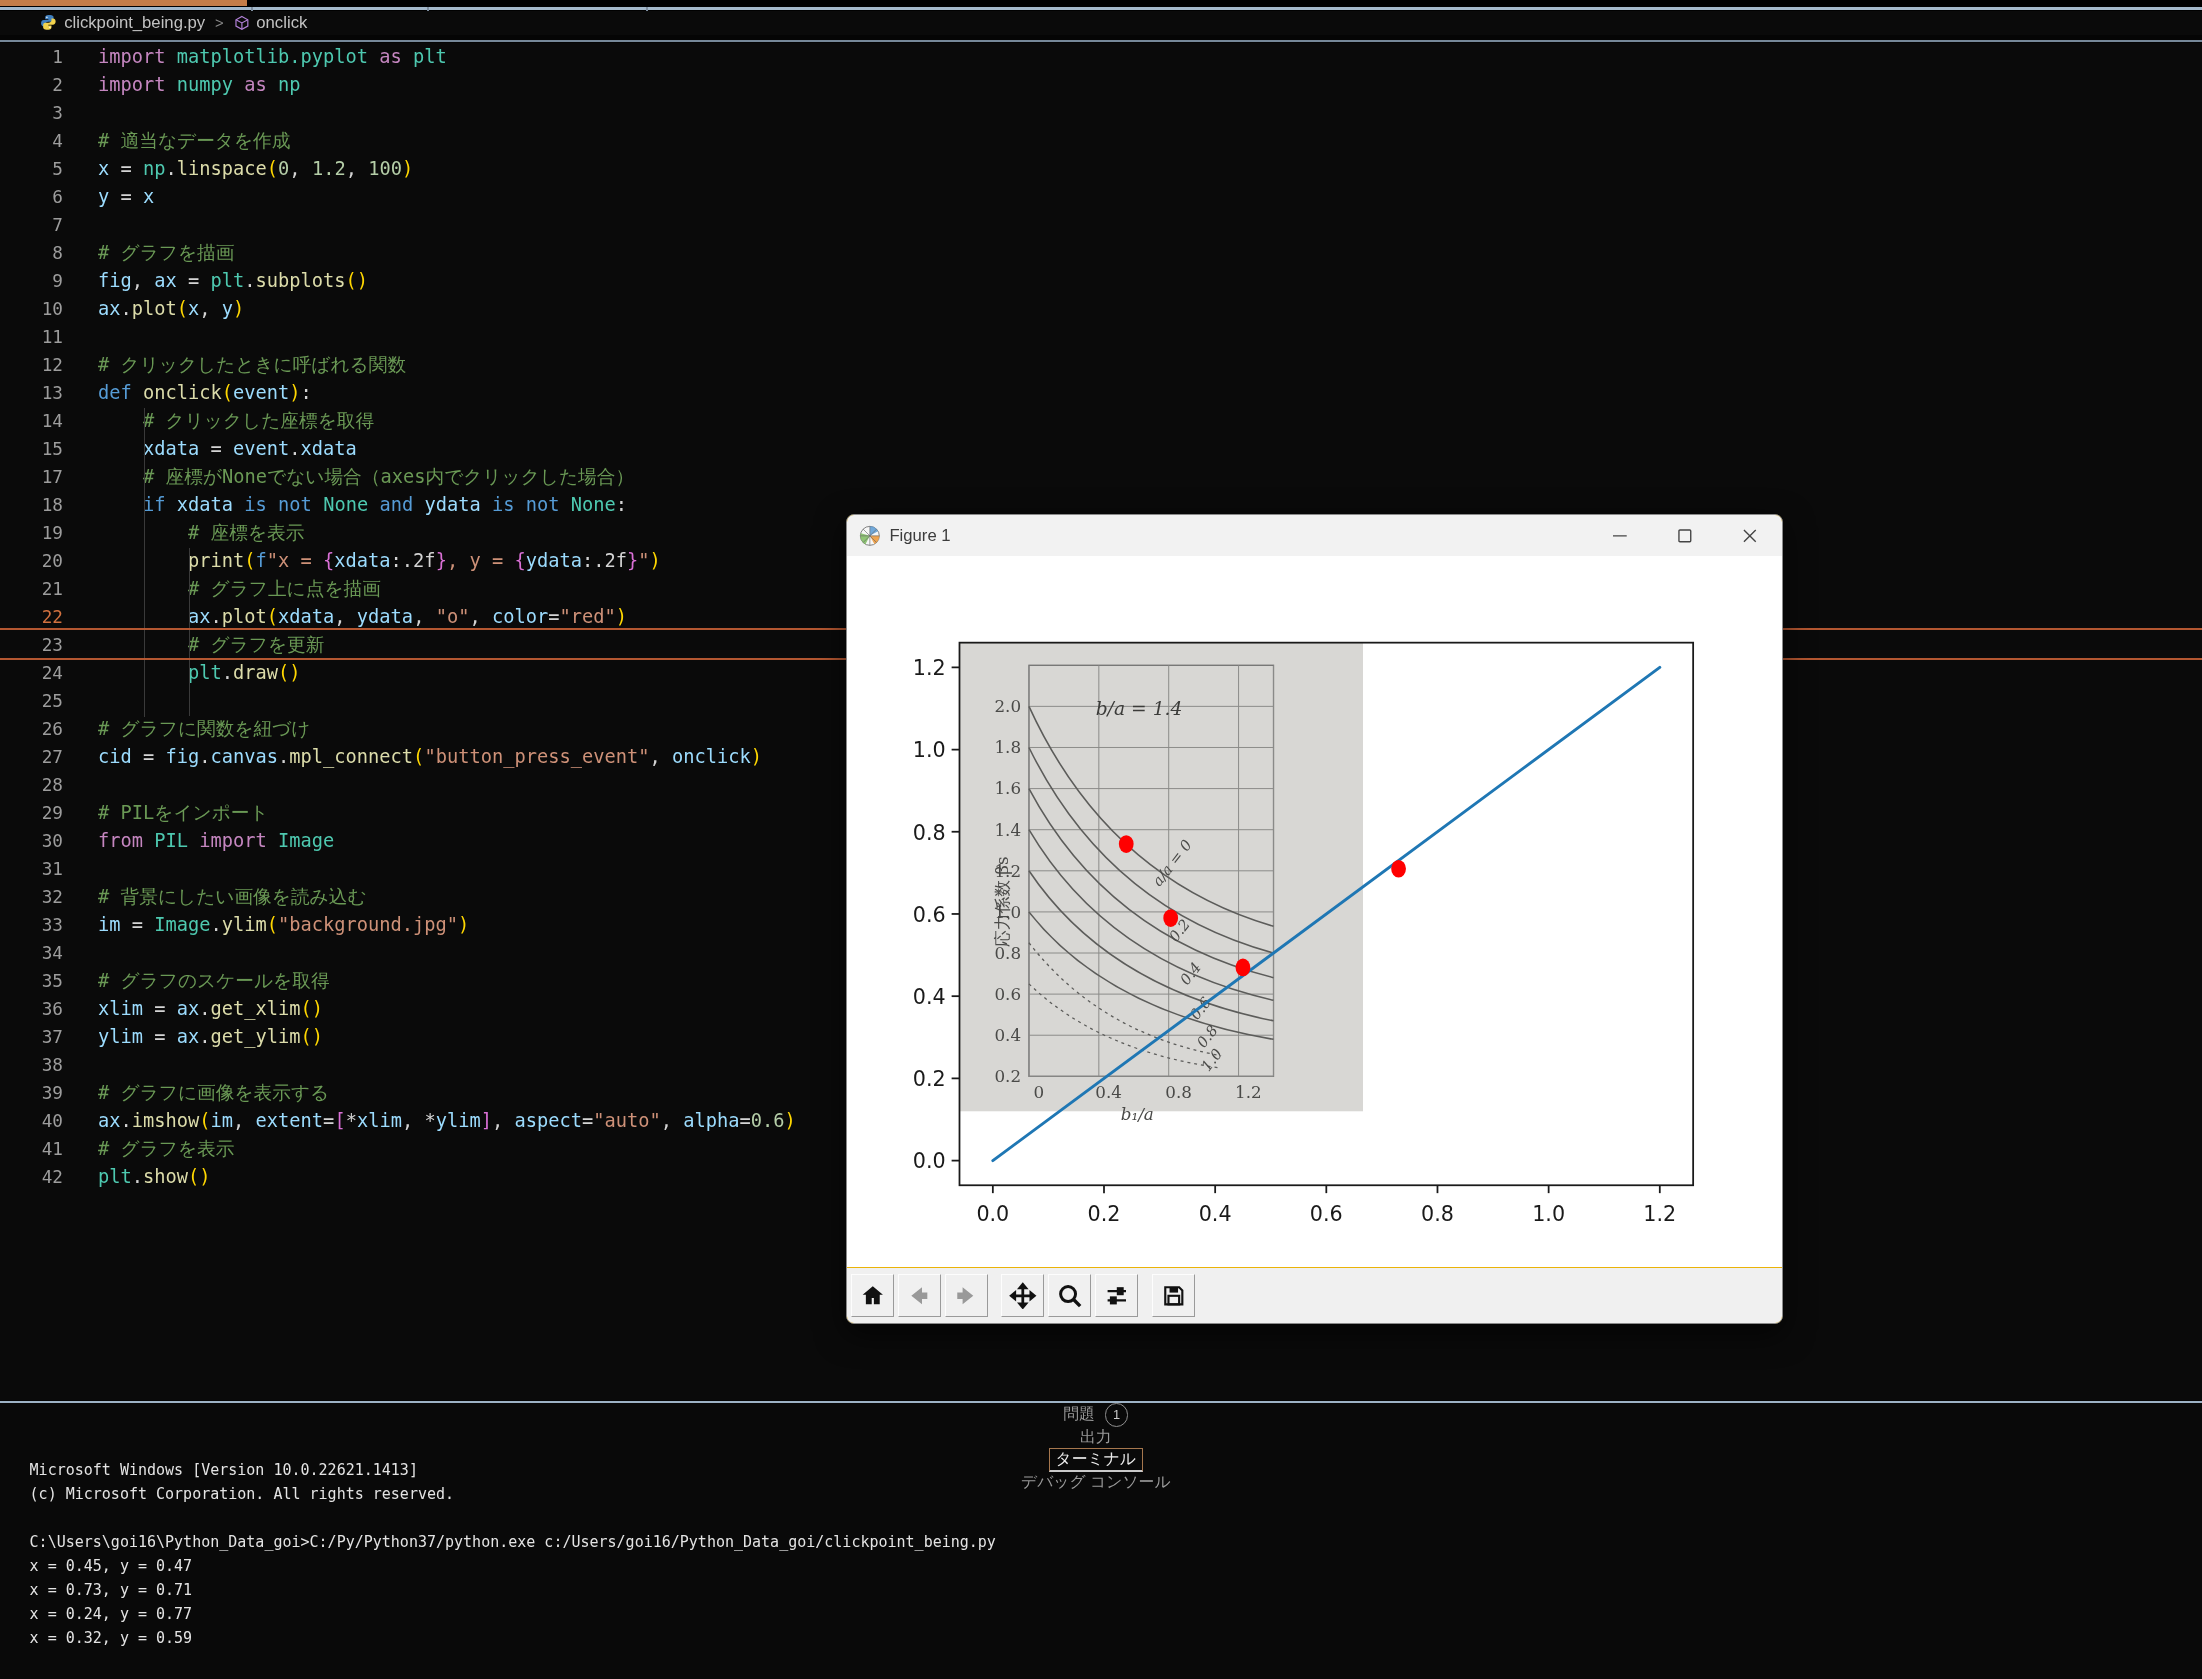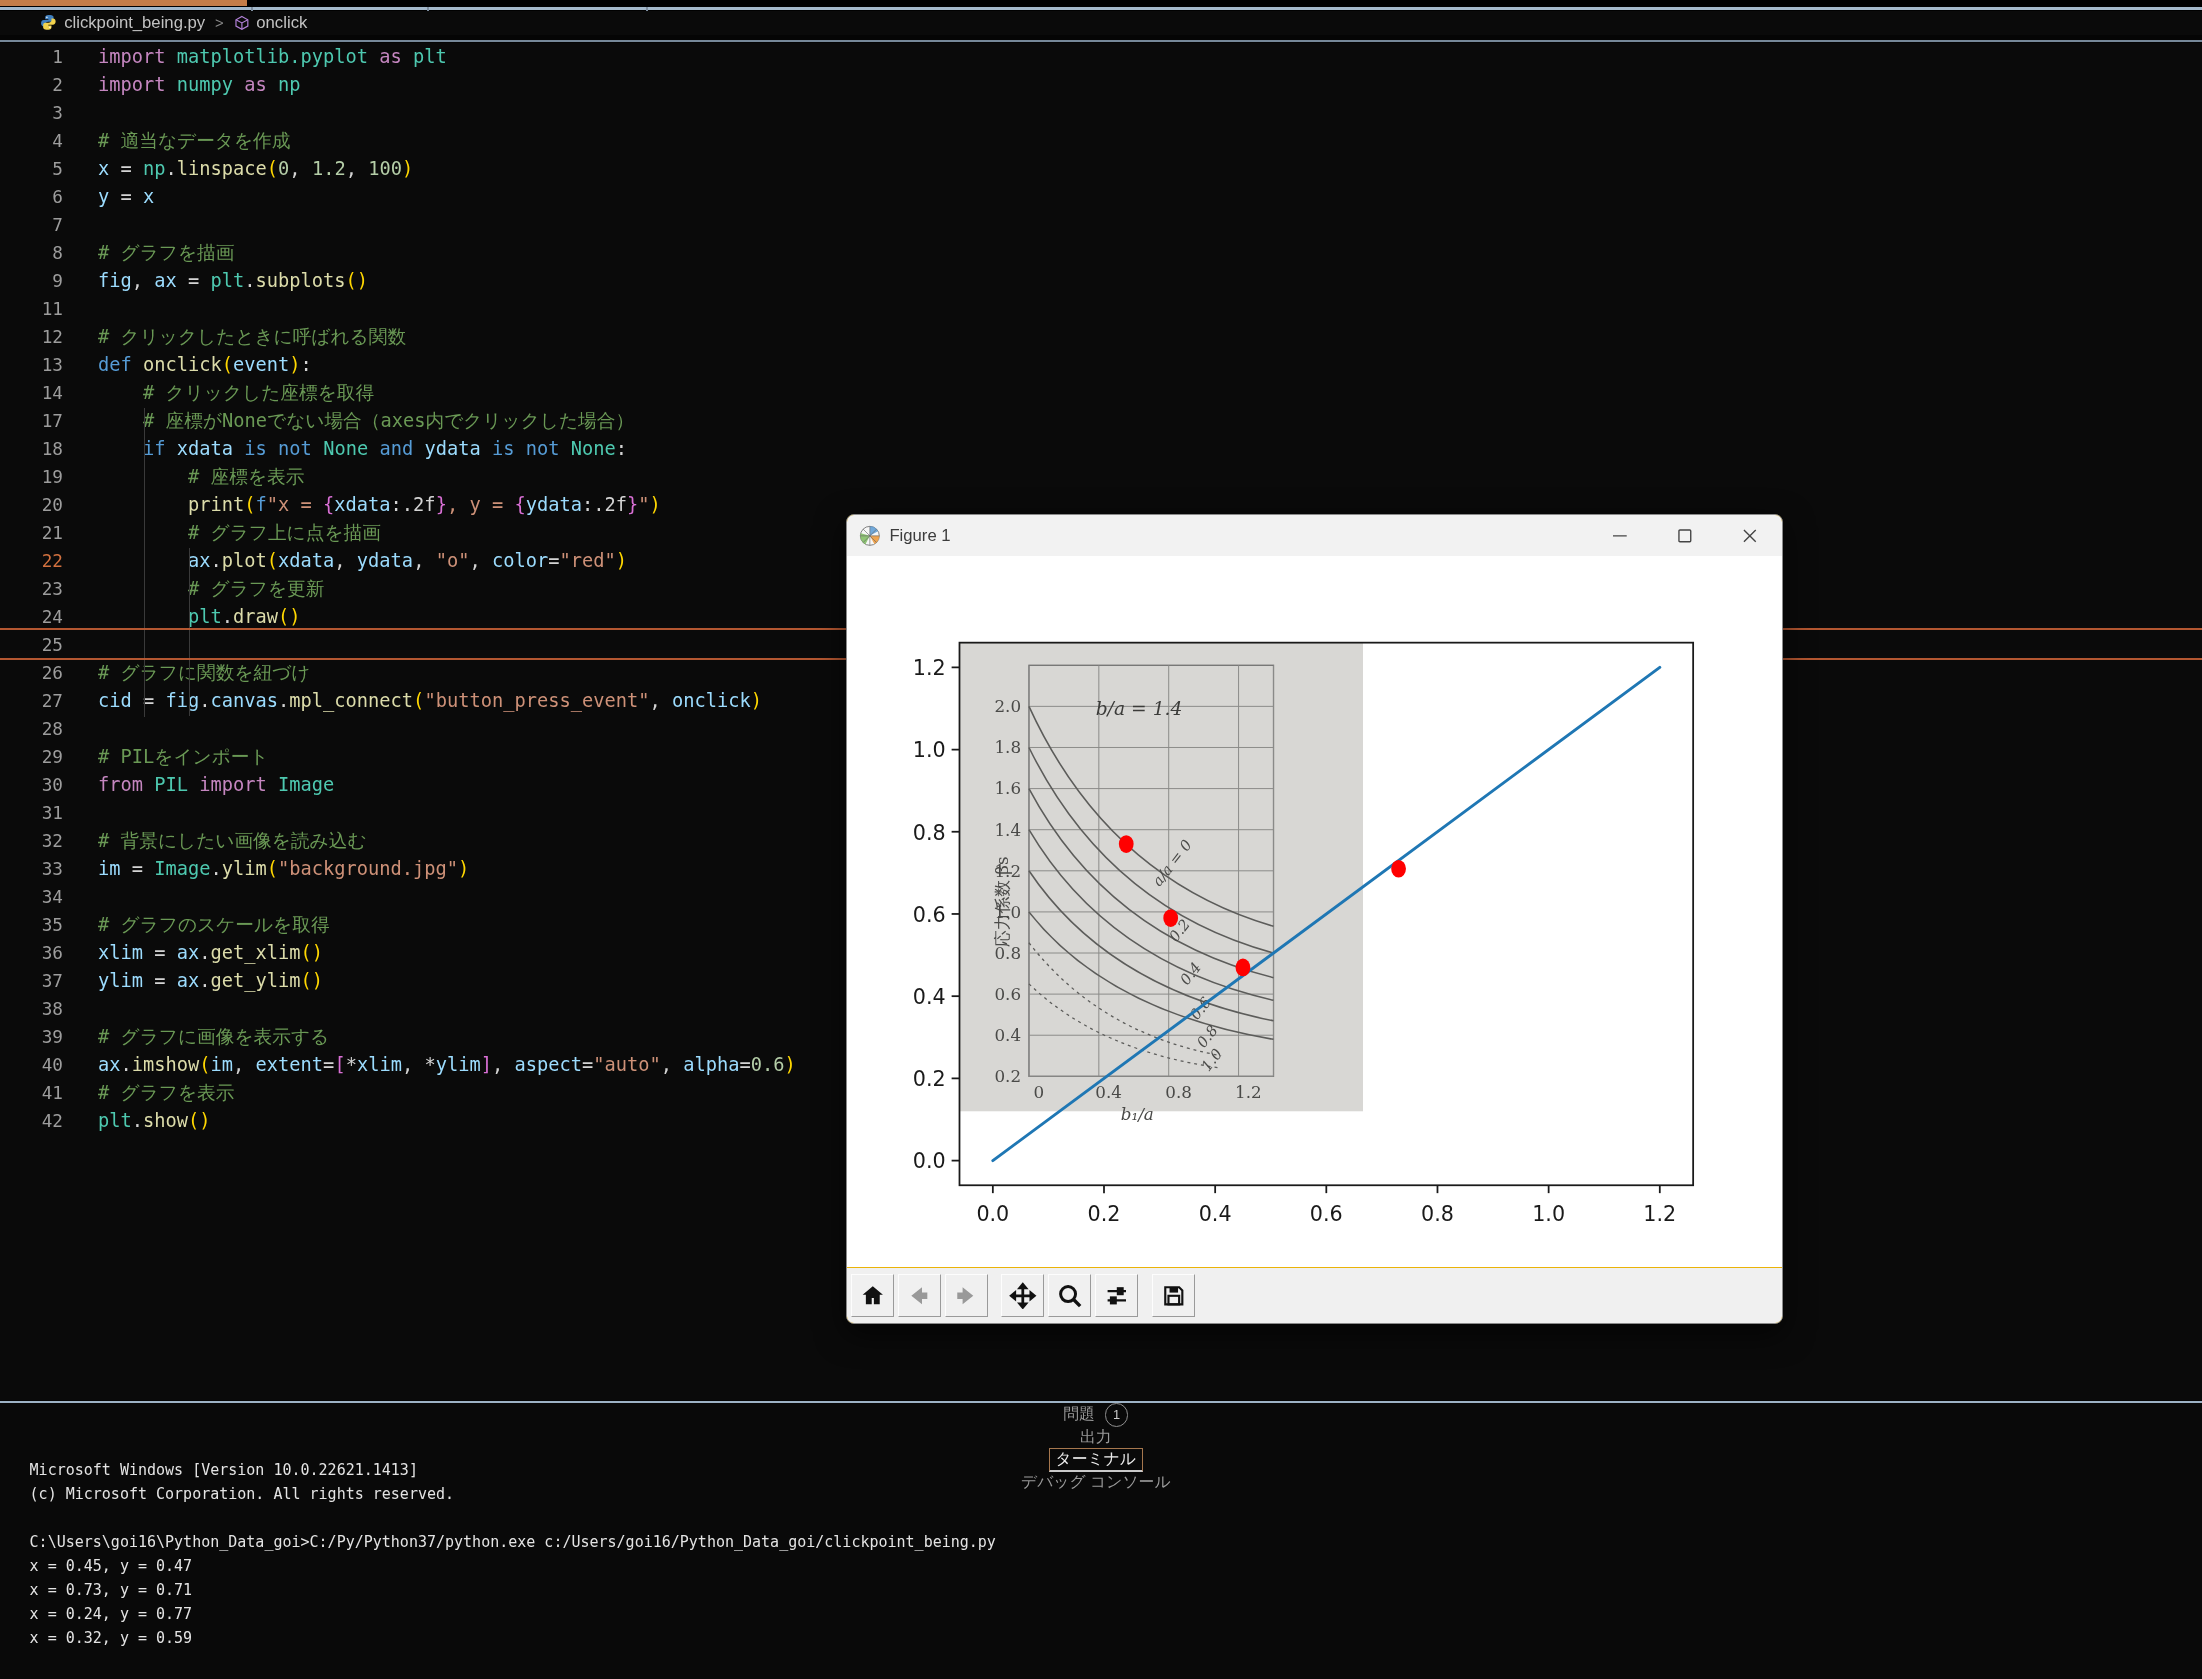--- a/index.html
+++ b/index.html
@@ -98,24 +98,26 @@
 <div id="editor">
     <div class="code-line"><span class="ln">1</span><span class="lt"><span class="tk-k">import</span><span class="tk-p"> </span><span class="tk-t">matplotlib.pyplot</span><span class="tk-p"> </span><span class="tk-k">as</span><span class="tk-p"> </span><span class="tk-t">plt</span></span></div>
     <div class="code-line"><span class="ln">2</span><span class="lt"><span class="tk-k">import</span><span class="tk-p"> </span><span class="tk-t">numpy</span><span class="tk-p"> </span><span class="tk-k">as</span><span class="tk-p"> </span><span class="tk-t">np</span></span></div>
     <div class="code-line"><span class="ln">3</span><span class="lt"></span></div>
     <div class="code-line"><span class="ln">4</span><span class="lt"><span class="tk-c"># 適当なデータを作成</span></span></div>
     <div class="code-line"><span class="ln">5</span><span class="lt"><span class="tk-v">x</span><span class="tk-p"> = </span><span class="tk-t">np</span><span class="tk-p">.</span><span class="tk-f">linspace</span><span class="tk-g">(</span><span class="tk-n">0</span><span class="tk-p">, </span><span class="tk-n">1.2</span><span class="tk-p">, </span><span class="tk-n">100</span><span class="tk-g">)</span></span></div>
     <div class="code-line"><span class="ln">6</span><span class="lt"><span class="tk-v">y</span><span class="tk-p"> = </span><span class="tk-v">x</span></span></div>
     <div class="code-line"><span class="ln">7</span><span class="lt"></span></div>
     <div class="code-line"><span class="ln">8</span><span class="lt"><span class="tk-c"># グラフを描画</span></span></div>
     <div class="code-line"><span class="ln">9</span><span class="lt"><span class="tk-v">fig</span><span class="tk-p">, </span><span class="tk-v">ax</span><span class="tk-p"> = </span><span class="tk-t">plt</span><span class="tk-p">.</span><span class="tk-f">subplots</span><span class="tk-g">()</span></span></div>
+    <div class="code-line"><span class="ln">10</span><span class="lt"><span class="tk-v">ax</span><span class="tk-p">.</span><span class="tk-f">plot</span><span class="tk-g">(</span><span class="tk-v">x</span><span class="tk-p">, </span><span class="tk-v">y</span><span class="tk-g">)</span></span></div>
     <div class="code-line"><span class="ln">11</span><span class="lt"></span></div>
     <div class="code-line"><span class="ln">12</span><span class="lt"><span class="tk-c"># クリックしたときに呼ばれる関数</span></span></div>
     <div class="code-line"><span class="ln">13</span><span class="lt"><span class="tk-b">def</span><span class="tk-p"> </span><span class="tk-f">onclick</span><span class="tk-g">(</span><span class="tk-v">event</span><span class="tk-g">)</span><span class="tk-p">:</span></span></div>
     <div class="code-line"><span class="ln">14</span><span class="lt"><span class="tk-c">    # クリックした座標を取得</span></span></div>
+    <div class="code-line"><span class="ln">15</span><span class="lt"><span class="tk-p">    </span><span class="tk-v">xdata</span><span class="tk-p"> = </span><span class="tk-v">event</span><span class="tk-p">.</span><span class="tk-v">xdata</span></span></div>
     <div class="code-line"><span class="ln">17</span><span class="lt"><span class="tk-c">    # 座標がNoneでない場合（axes内でクリックした場合）</span></span></div>
     <div class="code-line"><span class="ln">18</span><span class="lt"><span class="tk-p">    </span><span class="tk-b">if</span><span class="tk-p"> </span><span class="tk-v">xdata</span><span class="tk-p"> </span><span class="tk-b">is</span><span class="tk-p"> </span><span class="tk-b">not</span><span class="tk-p"> </span><span class="tk-t">None</span><span class="tk-p"> </span><span class="tk-b">and</span><span class="tk-p"> </span><span class="tk-v">ydata</span><span class="tk-p"> </span><span class="tk-b">is</span><span class="tk-p"> </span><span class="tk-b">not</span><span class="tk-p"> </span><span class="tk-t">None</span><span class="tk-p">:</span></span></div>
     <div class="code-line"><span class="ln">19</span><span class="lt"><span class="tk-c">        # 座標を表示</span></span></div>
     <div class="code-line"><span class="ln">20</span><span class="lt"><span class="tk-p">        </span><span class="tk-f">print</span><span class="tk-g">(</span><span class="tk-b">f</span><span class="tk-s">"x = </span><span class="tk-o">{</span><span class="tk-v">xdata</span><span class="tk-p">:.2f</span><span class="tk-o">}</span><span class="tk-s">, y = </span><span class="tk-o">{</span><span class="tk-v">ydata</span><span class="tk-p">:.2f</span><span class="tk-o">}</span><span class="tk-s">"</span><span class="tk-g">)</span></span></div>
     <div class="code-line"><span class="ln">21</span><span class="lt"><span class="tk-c">        # グラフ上に点を描画</span></span></div>
     <div class="code-line"><span class="ln active">22</span><span class="lt"><span class="tk-p">        </span><span class="tk-v">ax</span><span class="tk-p">.</span><span class="tk-f">plot</span><span class="tk-g">(</span><span class="tk-v">xdata</span><span class="tk-p">, </span><span class="tk-v">ydata</span><span class="tk-p">, </span><span class="tk-s">"o"</span><span class="tk-p">, </span><span class="tk-v">color</span><span class="tk-p">=</span><span class="tk-s">"red"</span><span class="tk-g">)</span></span></div>
     <div class="code-line"><span class="ln">23</span><span class="lt"><span class="tk-c">        # グラフを更新</span></span></div>
     <div class="code-line"><span class="ln">24</span><span class="lt"><span class="tk-p">        </span><span class="tk-t">plt</span><span class="tk-p">.</span><span class="tk-f">draw</span><span class="tk-g">()</span></span></div>
     <div class="code-line"><span class="ln">25</span><span class="lt"></span></div>
     <div class="code-line"><span class="ln">26</span><span class="lt"><span class="tk-c"># グラフに関数を紐づけ</span></span></div>

